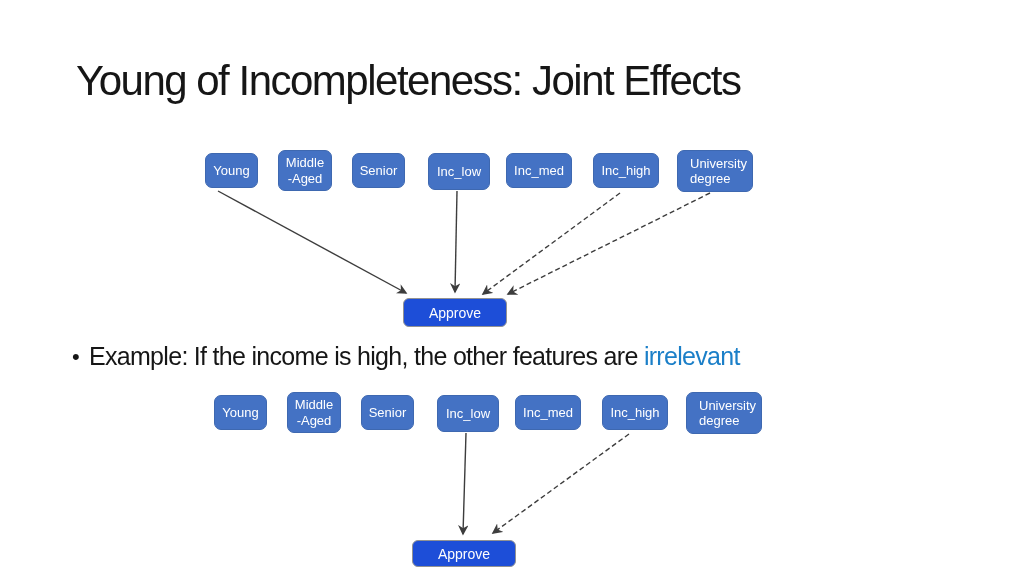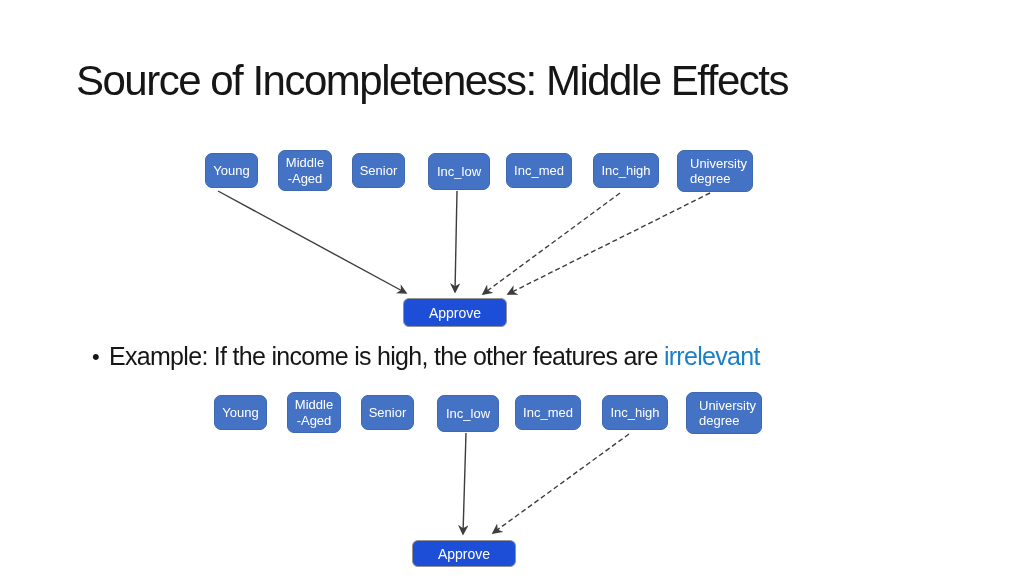--- a/index.html
+++ b/index.html
@@ -41,30 +41,30 @@
   .d2-n4{left:515px;top:395px;width:66px;height:35px;}
   .d2-n5{left:602px;top:395px;width:66px;height:35px;}
   .d2-n6{left:686px;top:392px;width:76px;height:42px;}
   .d2-target{left:412px;top:540px;width:104px;height:27px;}
   .edges-overlay{
     position:absolute;left:0;top:0;width:1024px;height:576px;pointer-events:none;
   }
   .edge{stroke:#3d3d3d;stroke-width:1.4;fill:none;}
   .edge.dashed{stroke-dasharray:5 3;}
   .bullet-line{
-    position:absolute;left:92px;top:342px;width:900px;
+    position:absolute;left:72px;top:342px;width:900px;
     font-size:25px;letter-spacing:-0.7px;color:#161616;white-space:nowrap;
   }
   .bullet-marker{display:inline-block;margin-right:10px;font-size:22px;vertical-align:1px;}
   .highlight{color:#1B7FC8;}
 </style>
 </head>
 <body>
 
-<div class="slide-title">Source of Incompleteness: Middle Effects</div>
+<div class="slide-title">Young of Incompleteness: Joint Effects</div>
 
 <div class="node d1-n0">Young</div>
 <div class="node d1-n1">Middle
 -Aged</div>
 <div class="node d1-n2">Senior</div>
 <div class="node d1-n3">Inc_low</div>
 <div class="node d1-n4">Inc_med</div>
 <div class="node d1-n5">Inc_high</div>
 <div class="node d1-n6 left-text">University
 degree</div>

